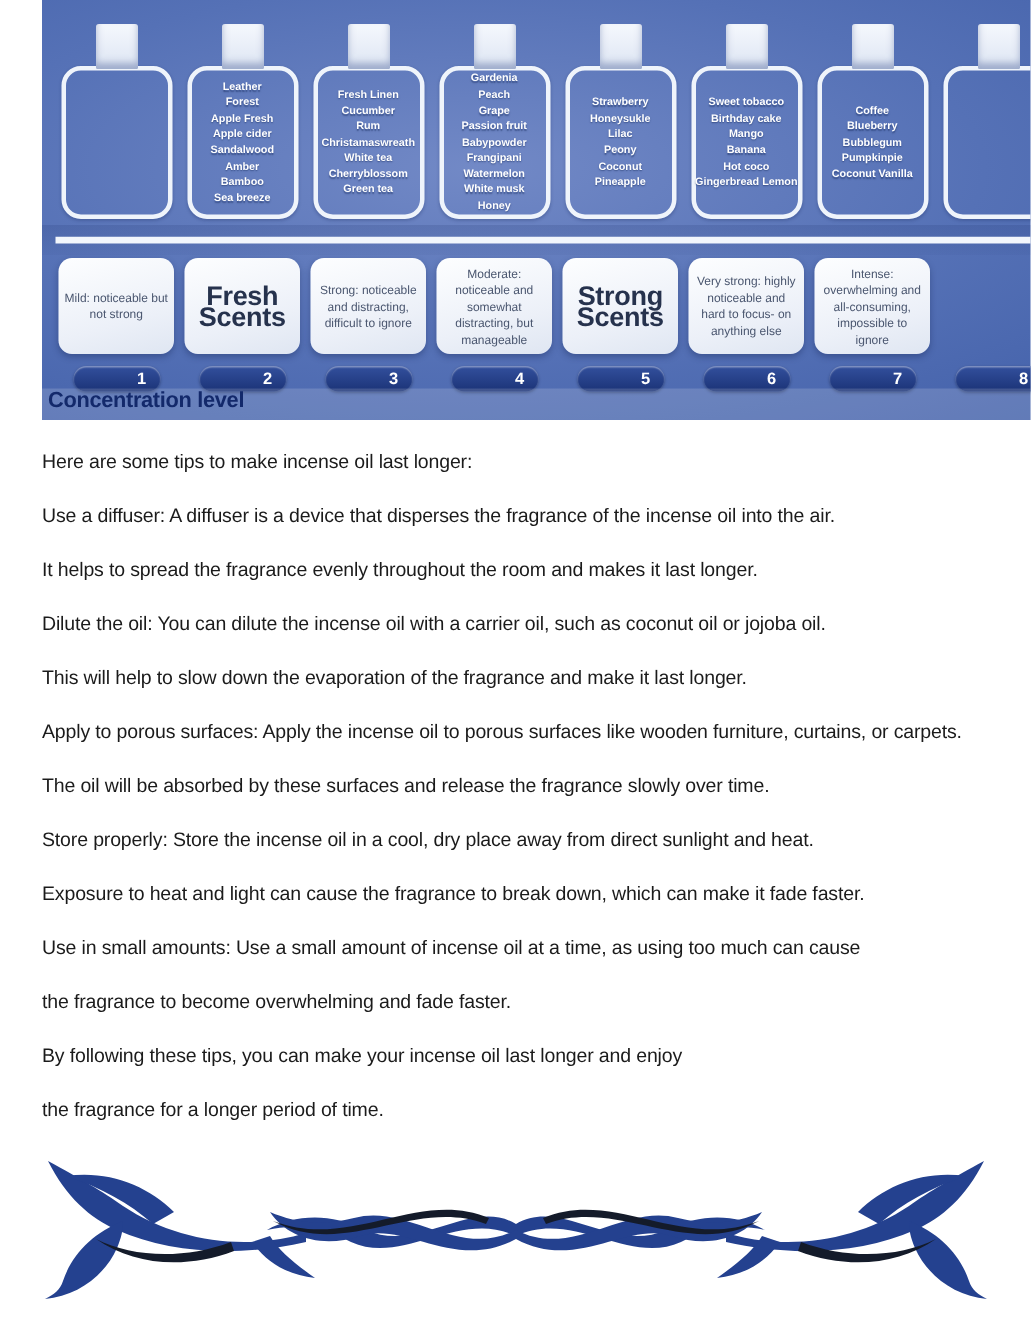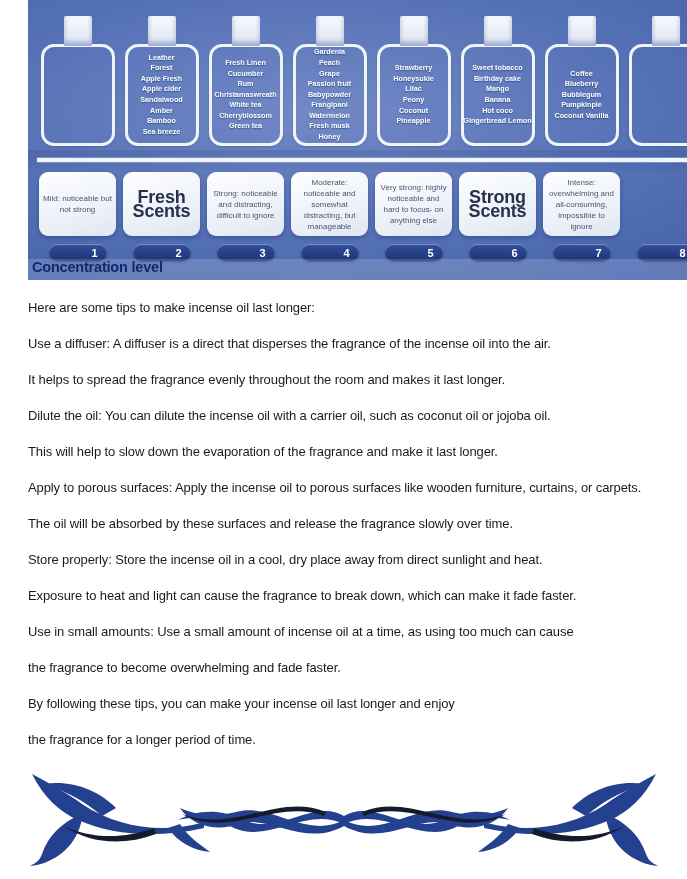--- a/index.html
+++ b/index.html
@@ -92,21 +92,21 @@
         <div class="bottle">
           <div class="cap"></div>
           <div class="bbody">
             <div class="scent">Gardenia</div>
             <div class="scent">Peach</div>
             <div class="scent">Grape</div>
             <div class="scent">Passion fruit</div>
             <div class="scent">Babypowder</div>
             <div class="scent">Frangipani</div>
             <div class="scent">Watermelon</div>
-            <div class="scent">Fresh musk</div>
+            <div class="scent">White musk</div>
             <div class="scent">Honey</div>
           </div>
         </div>
         <div class="bottle">
           <div class="cap"></div>
           <div class="bbody">
             <div class="scent">Strawberry</div>
             <div class="scent">Honeysukle</div>
             <div class="scent">Lilac</div>
             <div class="scent">Peony</div>
@@ -145,22 +145,22 @@
     <svg class="arrow-svg" width="687" height="22" viewBox="0 0 687 22">
       <path d="M9 11 H662" stroke="#f2f6fc" stroke-width="4.5" fill="none"></path>
       <path d="M660 2 L686 11 L660 20 L668 11 Z" fill="#f2f6fc"></path>
     </svg>
 
     <div class="grid-row levels-row">
         <div class="lvlbox">Mild: noticeable but not strong</div>
         <div class="lvlbox emph">Fresh Scents</div>
         <div class="lvlbox">Strong: noticeable and distracting, difficult to ignore</div>
         <div class="lvlbox">Moderate: noticeable and somewhat distracting, but manageable</div>
+        <div class="lvlbox emph">Strong Scents</div>
         <div class="lvlbox">Very strong: highly noticeable and hard to focus- on anything else</div>
-        <div class="lvlbox emph">Strong Scents</div>
         <div class="lvlbox">Intense: overwhelming and all-consuming, impossible to ignore</div>
       </div>
     <div class="grid-row pills-row">
         <div class="pill">
           <span class="pnum">1</span>
         </div>
         <div class="pill">
           <span class="pnum">2</span>
         </div>
         <div class="pill">
@@ -183,21 +183,21 @@
         </div>
       </div>
 
     <div class="axis-strip">
       <span class="axis-label">Concentration level</span>
     </div>
   </header>
 
   <main class="tips">
       <p class="tip">Here are some tips to make incense oil last longer:</p>
-      <p class="tip">Use a diffuser: A diffuser is a direct that disperses the fragrance of the incense oil into the air.</p>
+      <p class="tip">Use a diffuser: A diffuser is a device that disperses the fragrance of the incense oil into the air.</p>
       <p class="tip">It helps to spread the fragrance evenly throughout the room and makes it last longer.</p>
       <p class="tip">Dilute the oil: You can dilute the incense oil with a carrier oil, such as coconut oil or jojoba oil.</p>
       <p class="tip">This will help to slow down the evaporation of the fragrance and make it last longer.</p>
       <p class="tip">Apply to porous surfaces: Apply the incense oil to porous surfaces like wooden furniture, curtains, or carpets.</p>
       <p class="tip">The oil will be absorbed by these surfaces and release the fragrance slowly over time.</p>
       <p class="tip">Store properly: Store the incense oil in a cool, dry place away from direct sunlight and heat.</p>
       <p class="tip">Exposure to heat and light can cause the fragrance to break down, which can make it fade faster.</p>
       <p class="tip">Use in small amounts: Use a small amount of incense oil at a time, as using too much can cause</p>
       <p class="tip">the fragrance to become overwhelming and fade faster.</p>
       <p class="tip">By following these tips, you can make your incense oil last longer and enjoy</p>

